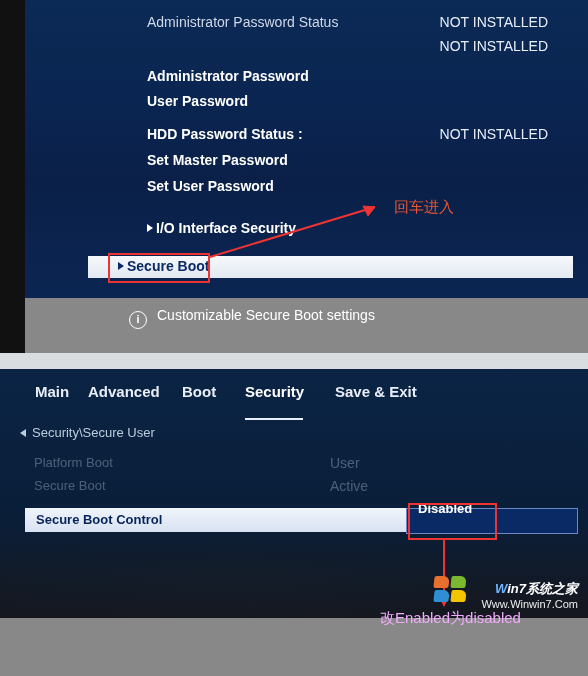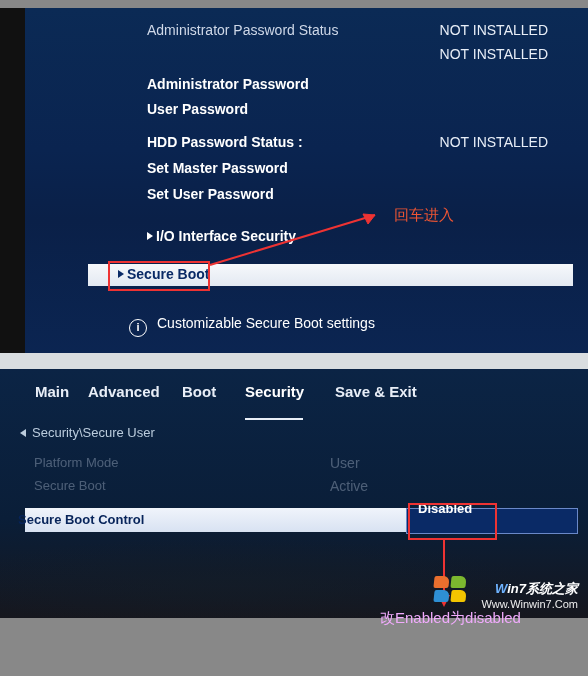--- a/index.html
+++ b/index.html
@@ -1,17 +1,17 @@
 <!DOCTYPE html>
 <html><head>
 <meta charset="utf-8">
 <style>
 html,body{margin:0;padding:0;width:588px;height:676px;background:#888;font-family:Arial,Helvetica,sans-serif;overflow:hidden}
 .photo{position:absolute;left:0;width:588px;box-sizing:border-box}
-.photo1{top:8px;height:353px;background:#0a1a3a}
+.photo1{top:0;height:298px;background:#0a1a3a}
 .photo1 .bezel-left{position:absolute;left:0;top:0;width:25px;height:353px;background:#111}
 .photo1 .gradient{position:absolute;left:25px;top:0;right:0;bottom:0;background:linear-gradient(180deg,#0b2a55 0%,#0a2450 40%,#0a2048 60%,#0b2552 100%)}
 .photo1 .content{position:absolute;left:0;top:0;right:0;bottom:0;color:#cfd8e8;font-size:14px}
 .row{position:absolute;left:147px;white-space:nowrap}
 .row .lbl{color:#cfd8e8}
 .val{position:absolute;right:40px;color:#e8eef7}
 .r1{top:14px}
 .r2{top:38px}
 .r3{top:68px;color:#fff;font-weight:bold}
 .r4{top:93px;color:#fff;font-weight:bold}
@@ -43,21 +43,21 @@
 .t4-under{position:absolute;left:245px;top:35px;width:58px;height:2px;background:#e8eef7}
 .t5{left:335px}
 .bc{position:absolute;left:20px;top:56px;font-size:13px;color:#bcd}
 .bc .arr{display:inline-block;width:0;height:0;border-top:4px solid transparent;border-bottom:4px solid transparent;border-right:6px solid #bcd;margin-right:6px;vertical-align:0}
 .p2row{position:absolute;left:34px;font-size:13px;color:#c8d4e6}
 .p2r1{top:86px}
 .p2r2{top:109px}
 .p2v1{position:absolute;left:330px;top:86px;color:#c8d4e6}
 .p2v2{position:absolute;left:330px;top:109px;color:#c8d4e6}
 .sel2-bar{position:absolute;left:25px;right:10px;top:139px;height:24px;background:linear-gradient(180deg,#f0f4fb 0%,#d8e2f2 100%)}
-.sel2-label{position:absolute;left:18px;top:143px;color:#07245a;font-weight:bold;font-size:13px}
+.sel2-label{position:absolute;left:36px;top:143px;color:#07245a;font-weight:bold;font-size:13px}
 .sel2-val-frame{position:absolute;left:406px;top:139px;width:170px;height:24px;background:#0a2a66;border:1px solid #6a88c8}
 .sel2-val{position:absolute;left:418px;top:132px;color:#fff;font-weight:bold;font-size:13px}
 .rb2{left:408px;top:134px;width:85px;height:33px}
 .anno2{position:absolute;left:380px;top:240px;color:#f0abfc;font-size:15px}
 .wm{position:absolute;right:10px;bottom:8px;font-size:13px;color:#fff;text-align:right}
 .wm .t{font-weight:bold;font-style:italic}
 .wm .t .w{color:#6fb3ff;font-family:'Trebuchet MS',Arial}
 .wm .t .n7{color:#fff}
 .wm .t .zh{color:#ffffff}
 .wm .url{font-size:11px;color:#eee}
@@ -107,21 +107,21 @@
   <div class="content2">
     <div class="tabs">
       <div class="tab t1">Main</div>
       <div class="tab t2">Advanced</div>
       <div class="tab t3">Boot</div>
       <div class="tab t4">Security</div>
       <div class="t4-under"></div>
       <div class="tab t5">Save &amp; Exit</div>
     </div>
     <div class="bc"><span class="arr"></span><span>Security\Secure User</span></div>
-    <div class="p2row p2r1" style="opacity:.35">Platform Mode</div>
+    <div class="p2row p2r1" style="opacity:.35">Platform Boot</div>
     <div class="p2v1" style="opacity:.35">User</div>
     <div class="p2row p2r2" style="opacity:.35">Secure Boot</div>
     <div class="p2v2" style="opacity:.35">Active</div>
     <div class="sel2-bar"></div>
     <div class="sel2-label">Secure Boot Control</div>
     <div class="sel2-val-frame"></div>
     <div class="sel2-val">Disabled</div>
     <div class="red-box rb2"></div>
     <svg style="left:430px;top:168px" width="40" height="75">
       <line x1="14" y1="2" x2="14" y2="62" stroke="#e33" stroke-width="2"></line>

